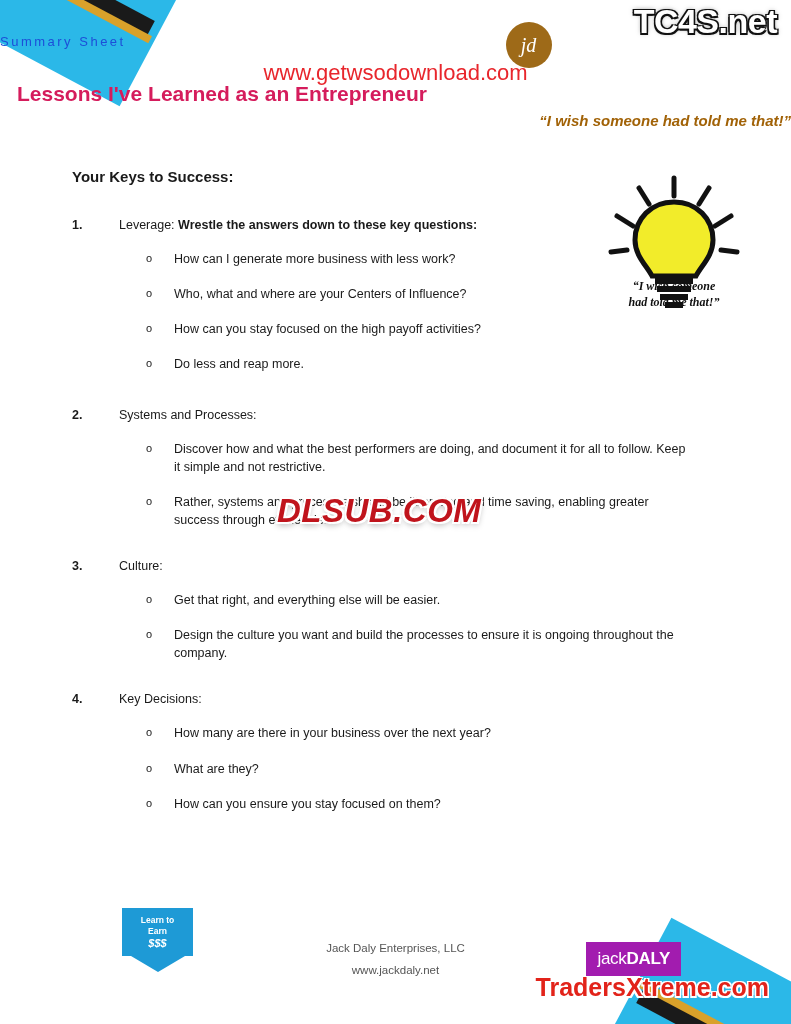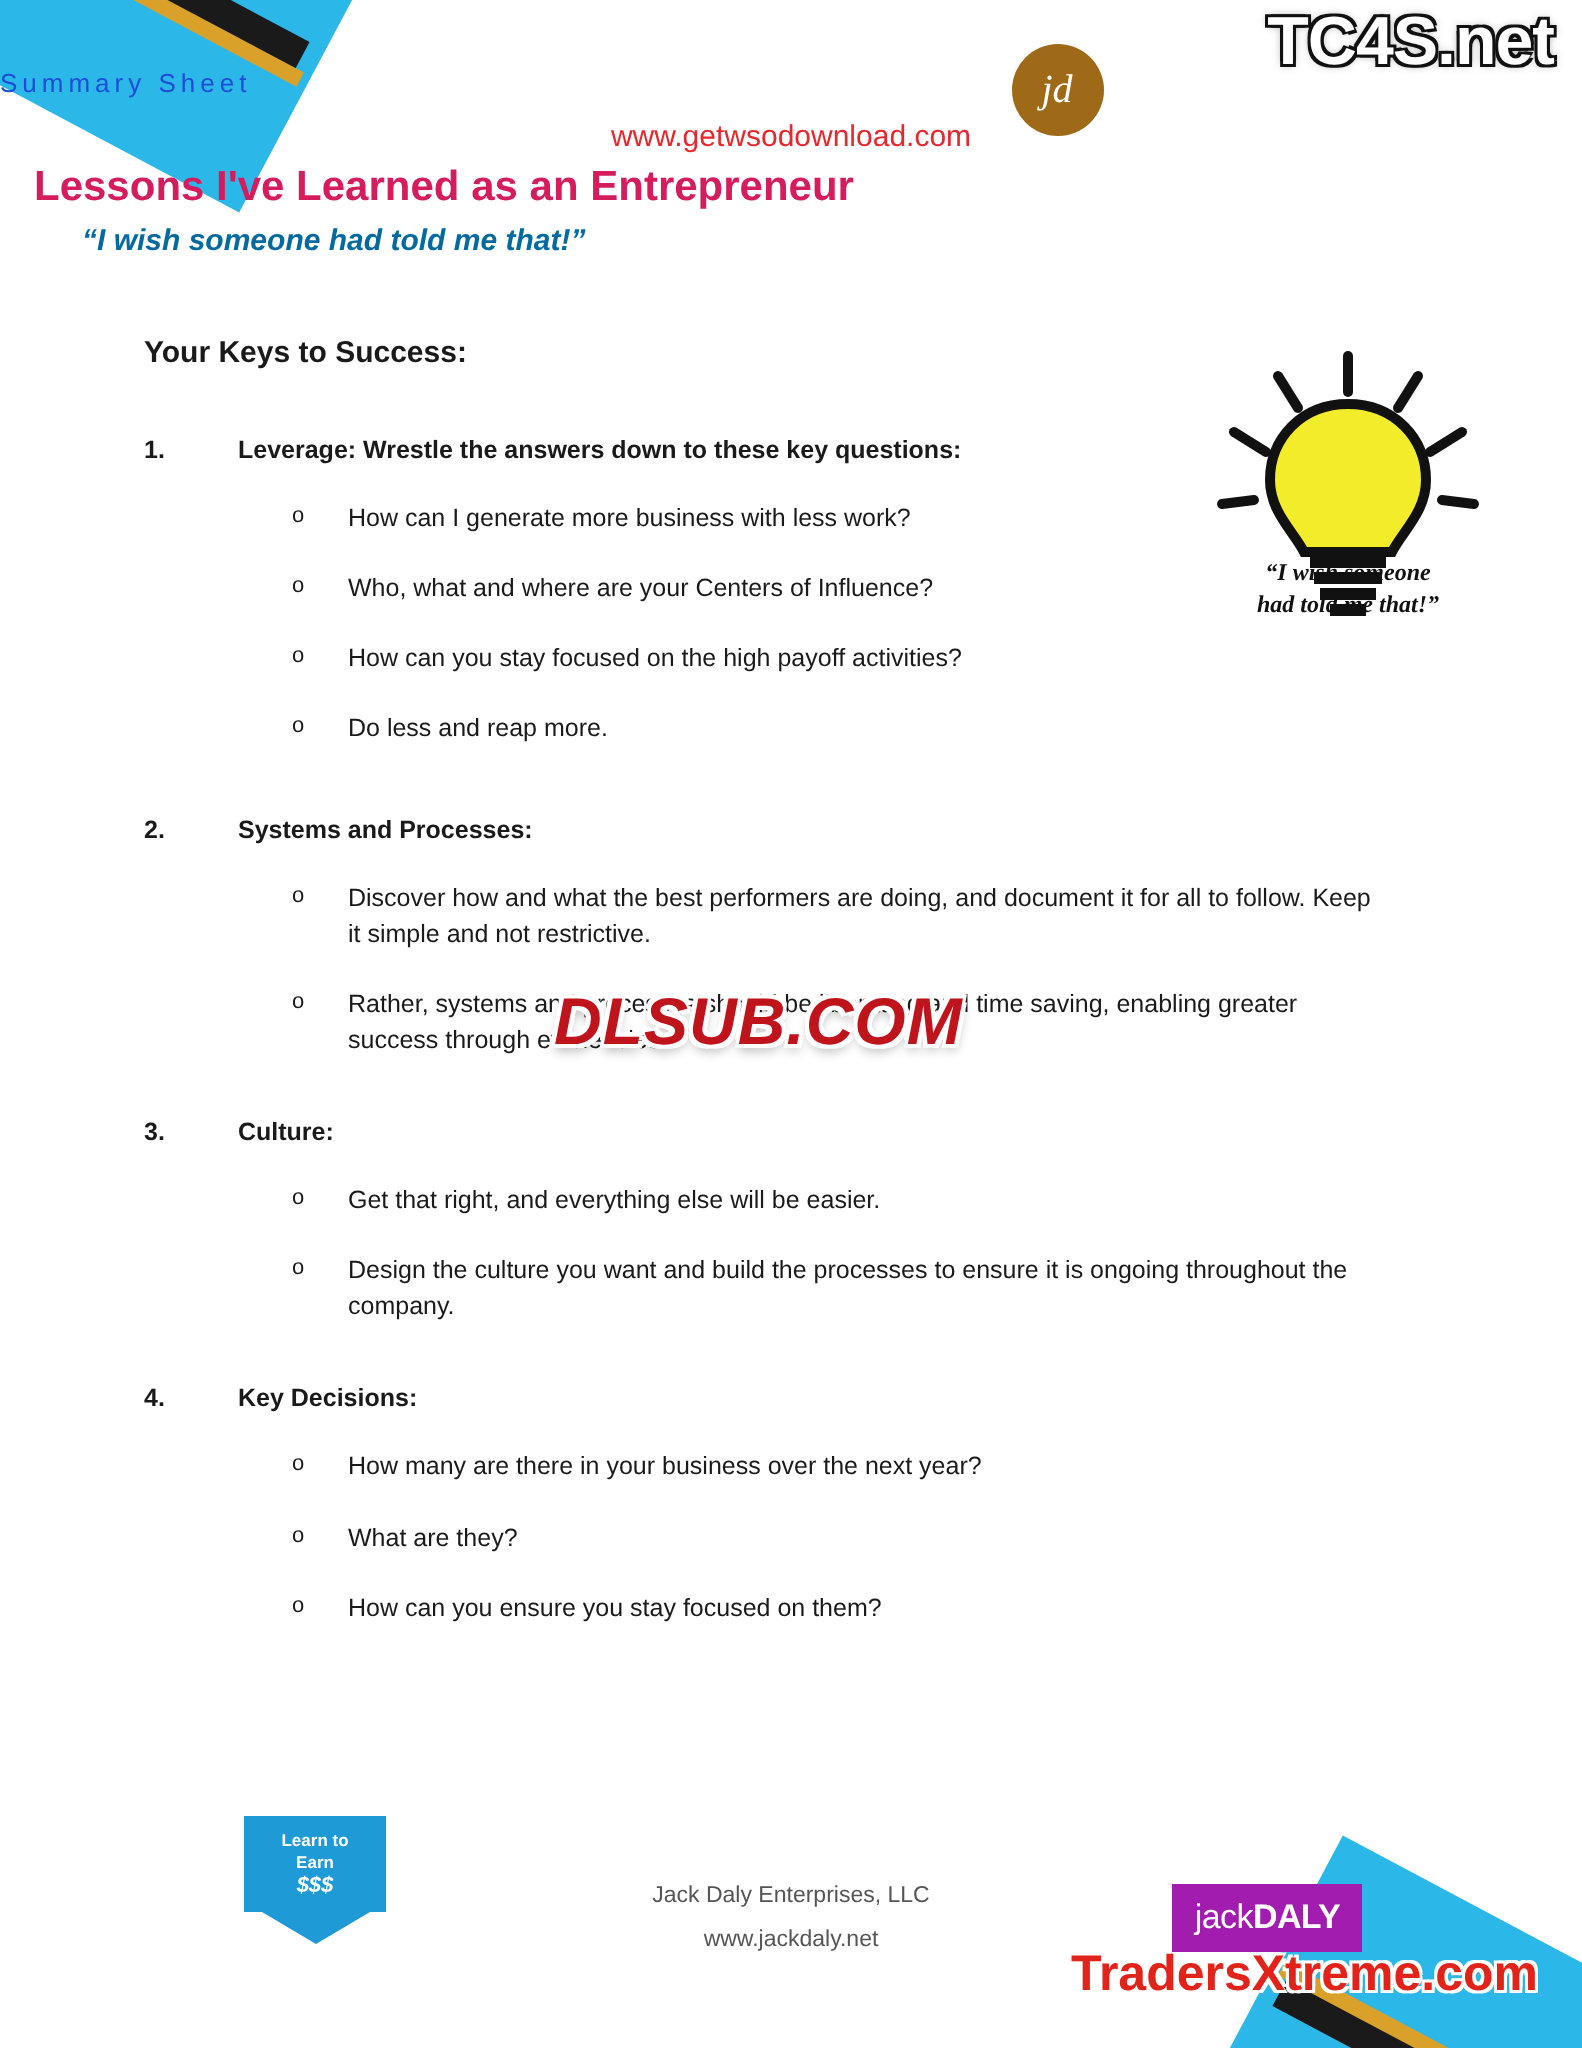--- a/index.html
+++ b/index.html
@@ -115,41 +115,41 @@
       -1.5px 1.5px 0 #111, 1.5px 1.5px 0 #111,
       0 0 5px rgba(0,0,0,.5);
     letter-spacing: -0.5px;
   }
 
   .site-url {
     position: absolute;
     top: 60px;
     left: 0; right: 0;
     text-align: center;
-    font-size: 15px;
+    font-size: 22px;
     color: #e8262c;
   }
   .doc-title {
     position: absolute;
     top: 82px;
     left: 0; right: 0;
     font-size: 21px;
     font-weight: bold;
     color: #d51c5c;
     margin-left: 17px;
   }
   .doc-subtitle {
     position: absolute;
     top: 112px;
     left: 0; right: 0;
-    text-align: left;
+    text-align: right;
     font-size: 15px;
     font-weight: bold;
     font-style: italic;
-    color: #0369a1;
+    color: #a16207;
     margin-left: 41px;
   }
 
   
   .section-heading {
     position: absolute;
     top: 168px;
     left: 72px;
     font-size: 15px;
     font-weight: bold;
@@ -172,21 +172,21 @@
     font-size: 12.5px;
     color: #1a1a1a;
     margin-bottom: 18px;
   }
   .item-num {
     width: 36px;
     flex: none;
     font-weight: bold;
   }
   .item-title {
-    font-weight: bold;
+    font-weight: normal;
     white-space: pre;
     padding-left: 11px;
   }
   .item-lead {
     font-weight: bold;
   }
   .bullets {
     margin: 0;
     padding: 0;
     list-style: none;

